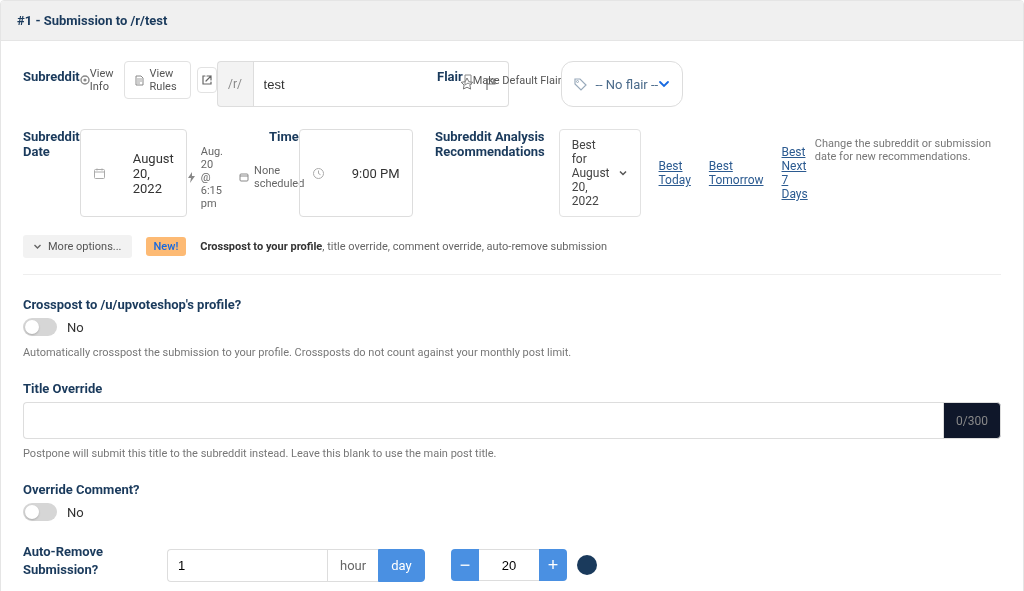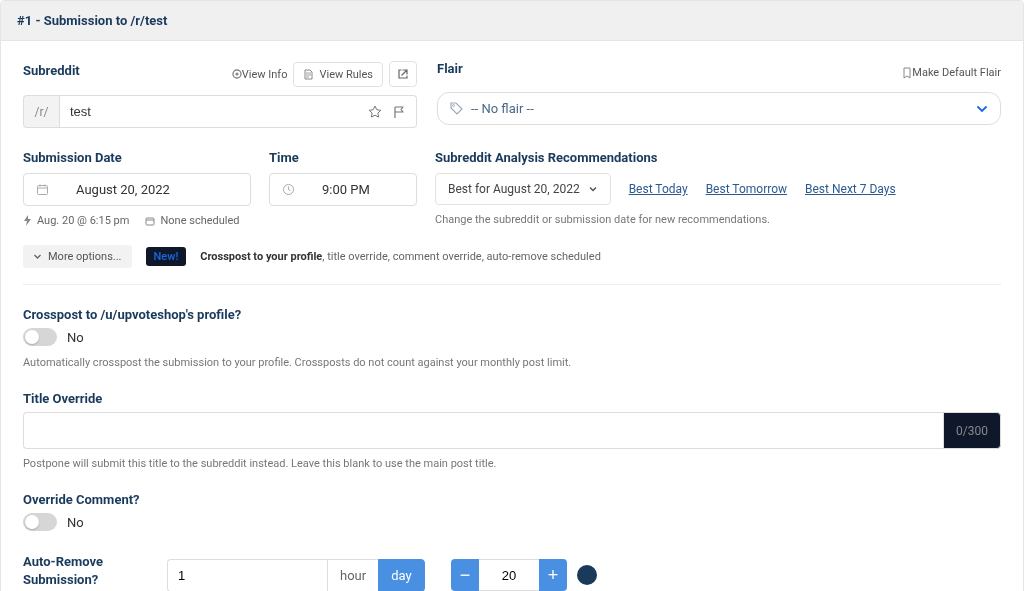--- a/index.html
+++ b/index.html
@@ -21,21 +21,21 @@
       border-bottom: 1px solid #e5e5e5;
       font-weight: 700;
       color: #1a3a5c;
       font-size: 13px;
     }
     .body {
       padding: 20px 22px 24px;
       background: #fff;
     }
     .row { display: flex; gap: 20px; }
-    .col { display: flex; flex-direction: column; }
+    .col { display: flex; flex-direction: row; }
     .section-label {
       font-weight: 700;
       color: #1a3a5c;
       font-size: 13px;
       margin-bottom: 8px;
     }
     
     .sub-block { width: 394px; }
     .sub-head { display:flex; align-items:center; justify-content:space-between; margin-bottom:8px; }
     .sub-head-right { display:flex; align-items:center; gap:6px; }
@@ -109,21 +109,21 @@
     .date-block { width:228px; }
     .time-block { width:148px; }
     .field {
       border:1px solid #ddd;
       border-radius:4px;
       display:flex;align-items:center;gap:27px;
       padding:8px 12px; color:#333; font-size:13px;
       cursor:pointer;
     }
     .field .ficon { color:#999; }
-    .subline { display:flex; align-items:flex-start; gap:16px; margin-top:8px; font-size:11px; color:#666; }
+    .subline { display:flex; align-items:center; gap:16px; margin-top:8px; font-size:11px; color:#666; }
     .subline .item { display:flex; align-items:center; gap:5px; }
     .analysis-block { flex:1; }
     .analysis-row { display:flex; align-items:center; gap:18px; }
     .best-pill {
       border:1px solid #e2e2e2;
       border-radius:4px;
       padding:8px 12px;
       display:flex;align-items:center;gap:8px;
       font-size:12px; color:#444; cursor:pointer;
     }
@@ -143,21 +143,21 @@
     }
     .more-btn {
       background:#f2f2f2;
       border-radius:3px;
       padding:5px 10px;
       font-size:11px; color:#555;
       display:flex;align-items:center;gap:6px;
       cursor:pointer;
     }
     .new-badge {
-      background:#0f172a;
+      background:#fdba74;
       color:#1769e0;
       border-radius:3px;
       padding:3px 8px;
       font-size:11px;
       font-weight:500;
     }
     .more-text { font-size:11px; color:#666; }
     .more-text b { color:#333; font-weight:700; }
     
     .sect { margin-top:22px; }
@@ -341,21 +341,21 @@
             <svg width="12" height="12" viewBox="0 0 12 12">
                 <path d="M2 4l4 4 4-4" fill="none" stroke="#1769e0" stroke-width="1.8" stroke-linecap="round"></path>
               </svg>
           </span>
         </div>
       </div>
     </div>
 
     <div class="row2">
       <div class="col date-block">
-        <span class="section-label">Submission Date</span>
+        <span class="section-label">Subreddit Date</span>
         <div class="field">
           <span class="ficon">
             <svg width="13" height="13" viewBox="0 0 13 13">
                 <rect x="1.5" y="2.5" width="10" height="9" rx="1" fill="none" stroke="#aaa" stroke-width="1"></rect>
                 <path d="M1.5 5h10M4 1.5v2M9 1.5v2" stroke="#aaa" stroke-width="1"></path>
               </svg>
           </span>
           <span>August 20, 2022</span>
         </div>
         <div class="subline">
@@ -415,21 +415,21 @@
       <span class="more-btn">
         <span>
           <svg width="9" height="9" viewBox="0 0 9 9">
               <path d="M1.5 3l3 3 3-3" fill="none" stroke="#666" stroke-width="1.4"></path>
             </svg>
         </span>
         <span>More options...</span>
       </span>
       <span class="new-badge">New!</span>
       <span class="more-text">
-        <b>Crosspost to your profile</b><span>, title override, comment override, auto-remove scheduled</span>
+        <b>Crosspost to your profile</b><span>, title override, comment override, auto-remove submission</span>
       </span>
     </div>
 
     <div class="sect">
       <span class="section-label">Crosspost to /u/upvoteshop's profile?</span>
       <div class="toggle-row">
         <div class="toggle off">
             <div class="knob"></div>
           </div>
         <span class="toggle-label">No</span>

